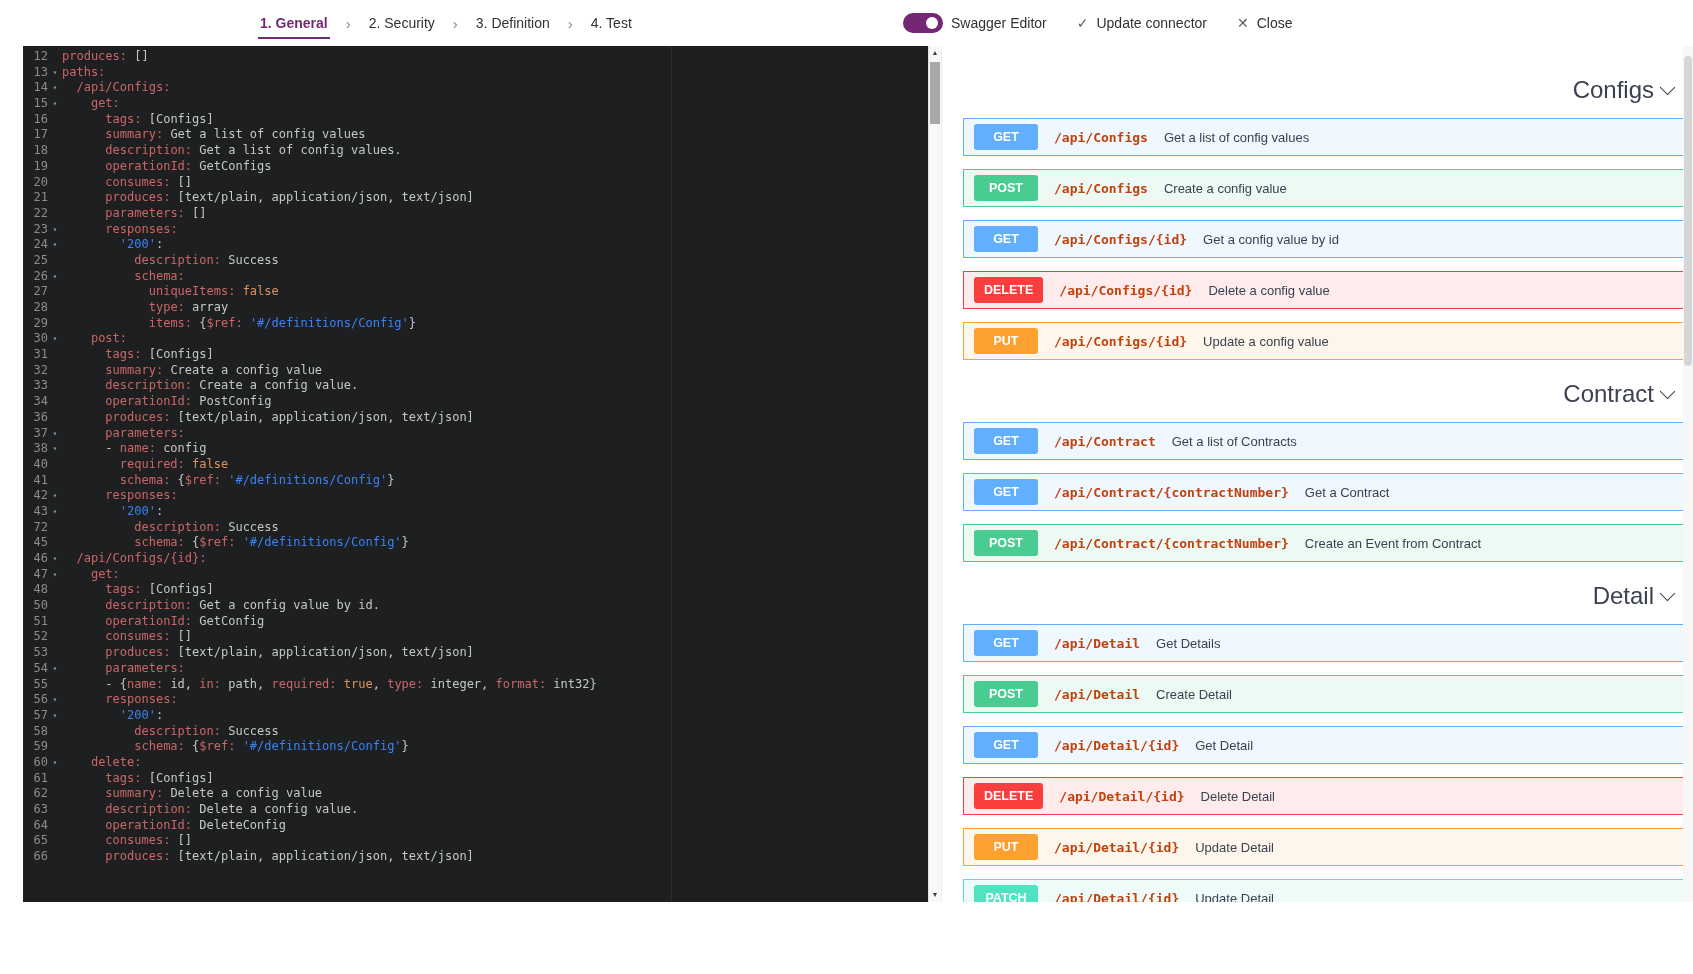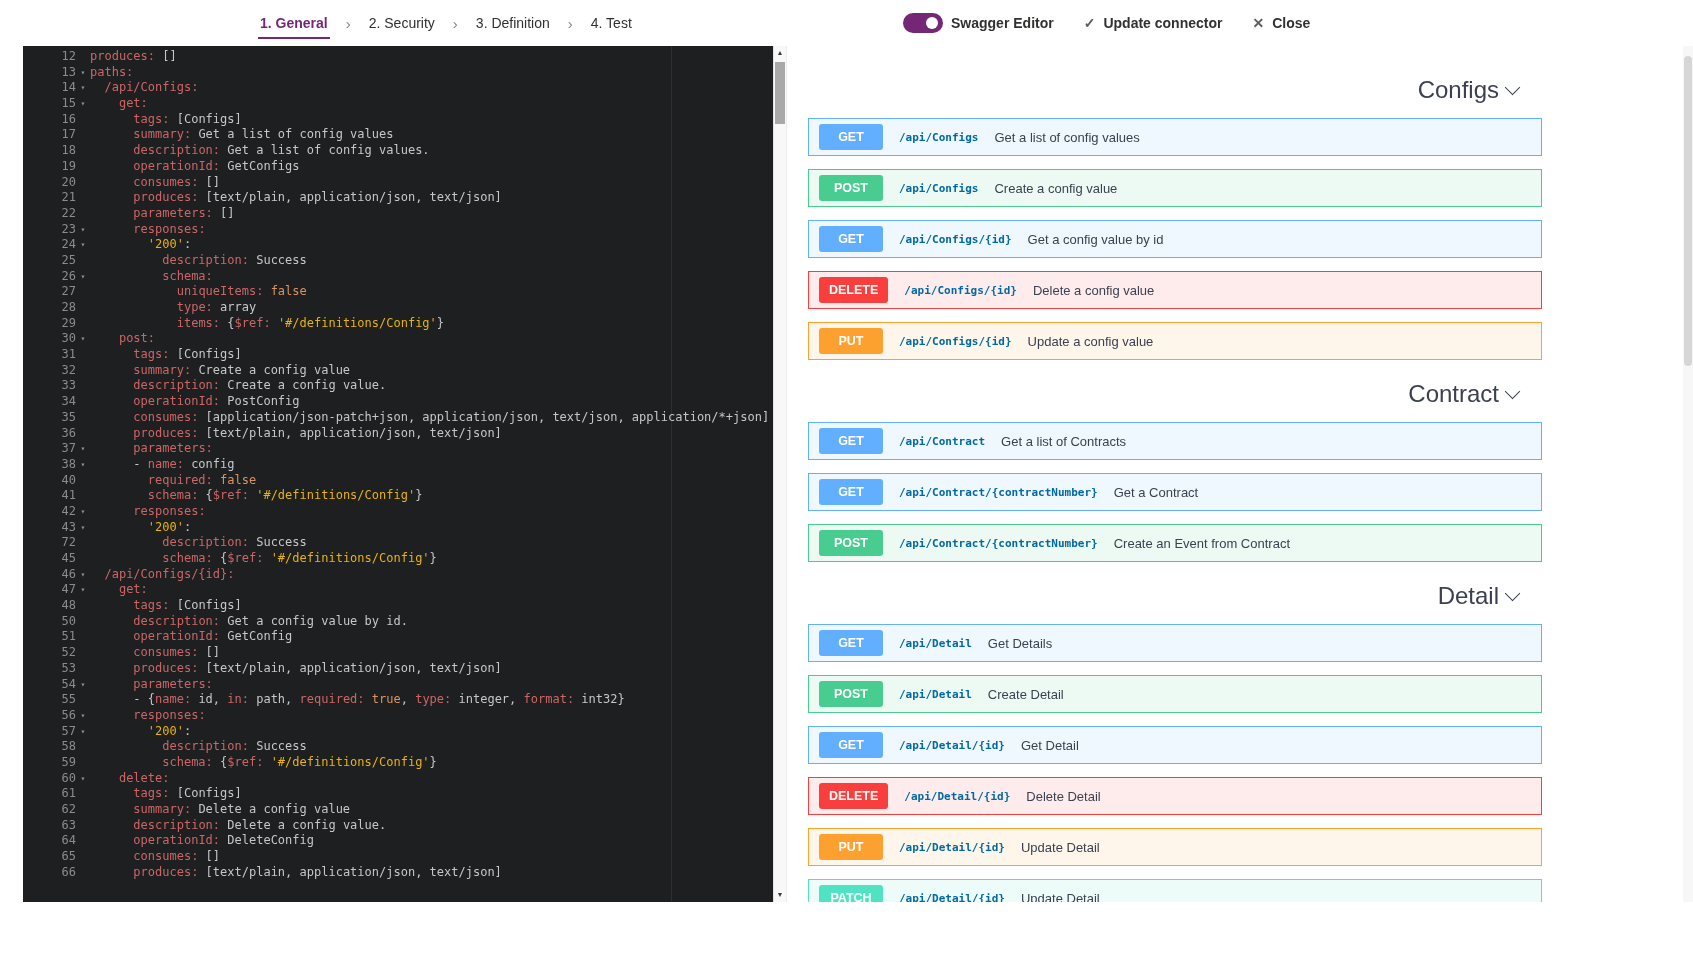--- a/index.html
+++ b/index.html
@@ -25,21 +25,21 @@
     height:46px; display:flex; align-items:center; cursor:pointer;
   }
   .step.active { color:#742774; font-weight:bold; }
   .step.active::after {
     content:""; position:absolute; left:0; right:0; bottom:7px;
     height:2px; background:#742774;
   }
   .step-sep { color:#8a8886; font-size:15px; margin:0 16px; }
   .header-controls {
     position:absolute; left:903px; top:0; height:46px;
-    display:flex; align-items:center; gap:30px;font-weight:bold;
+    display:flex; align-items:center; gap:30px;
   }
   .ctrl { display:flex; align-items:center; gap:8px; cursor:pointer; }
   .ctrl-label { font-size:14px; color:#323130; }
   .ctrl-icon { font-size:14px; color:#5f5d5b; }
   .toggle-pill {
     width:40px; height:20px; border-radius:10px; background:#742774;
     position:relative; display:inline-block;
   }
   .toggle-knob {
     position:absolute; top:4px; right:5px; width:12px; height:12px;
@@ -48,34 +48,34 @@
 
   
   .main {
     position:absolute; top:46px; left:0; width:1693px; height:856px;
     display:flex; overflow:hidden; background:#fff;
   }
   .left-gutter { width:23px; flex:none; background:#fff; }
 
   
   .editor {
-    width:750px; flex:none; background:#1d1f21; overflow:hidden;
+    width:905px; flex:none; background:#1d1f21; overflow:hidden;
     position:relative; padding-top:3px;
-    font-family:"DejaVu Sans Mono", monospace; font-size:12px; line-height:15.7px;padding-left:28px;
+    font-family:"DejaVu Sans Mono", monospace; font-size:12px; line-height:15.7px;
   }
   .print-margin {
     position:absolute; left:648px; top:0; bottom:0; width:1px;
     background:rgba(255,255,255,0.07);
   }
   .code-line { display:flex; height:15.7px; white-space:pre; }
   .ln { flex:none; width:25px; text-align:right; color:#8c8c8c; }
   .fold { flex:none; width:14px; text-align:center; color:#8f9496; font-size:8px; line-height:15.7px; cursor:pointer; }
   .code { flex:1; white-space:pre; }
   .tk-k { color:#cc6666; }
-  .tk-s { color:#eab308; }
+  .tk-s { color:#3b82f6; }
   .tk-c { color:#de935f; }
   .tk-p { color:#c5c8c6; }
 
   
   .editor-scrollbar {
     width:14px; flex:none; background:#f8f8f8;
     border-left:1px solid #e3e3e3; border-right:1px solid #ececec;
     position:relative;
   }
   .sb-arrow {
@@ -103,21 +103,21 @@
   .op-row {
     height:38px; border-radius:0; border:1px solid; display:flex;
     align-items:center; padding:0 10px; margin-bottom:13px; cursor:pointer;
   }
   .method-badge {
     min-width:64px; padding:6px 10px; border-radius:3px; text-align:center;
     font-size:12.5px; font-weight:bold; color:#fff; flex:none;
   }
   .op-path {
     margin-left:16px; font-family:"DejaVu Sans Mono", monospace;
-    font-weight:bold; font-size:11px; color:#0369a1; white-space:nowrap;
+    font-weight:bold; font-size:13px; color:#c2410c; white-space:nowrap;
   }
   .op-summary { margin-left:16px; font-size:13px; color:#3b4151; white-space:nowrap; }
 
   .preview-scrollbar {
     position:absolute; right:0; top:0; bottom:0; width:10px; background:#f7f7f7;
   }
   .preview-thumb {
     position:absolute; top:10px; left:1px; width:8px; height:310px;
     background:#d6d6d6; border-radius:4px; cursor:pointer;
   }
@@ -175,21 +175,20 @@
         <div class="code-line"><span class="ln">25</span><span class="fold"></span><span class="code"><span class="tk-p">          </span><span class="tk-k">description:</span><span class="tk-p"> Success</span></span></div>
         <div class="code-line"><span class="ln">26</span><span class="fold">▾</span><span class="code"><span class="tk-p">          </span><span class="tk-k">schema:</span></span></div>
         <div class="code-line"><span class="ln">27</span><span class="fold"></span><span class="code"><span class="tk-p">            </span><span class="tk-k">uniqueItems:</span><span class="tk-c"> false</span></span></div>
         <div class="code-line"><span class="ln">28</span><span class="fold"></span><span class="code"><span class="tk-p">            </span><span class="tk-k">type:</span><span class="tk-p"> array</span></span></div>
         <div class="code-line"><span class="ln">29</span><span class="fold"></span><span class="code"><span class="tk-p">            </span><span class="tk-k">items:</span><span class="tk-p"> {</span><span class="tk-k">$ref:</span><span class="tk-p"> </span><span class="tk-s">'#/definitions/Config'</span><span class="tk-p">}</span></span></div>
         <div class="code-line"><span class="ln">30</span><span class="fold">▾</span><span class="code"><span class="tk-p">    </span><span class="tk-k">post:</span></span></div>
         <div class="code-line"><span class="ln">31</span><span class="fold"></span><span class="code"><span class="tk-p">      </span><span class="tk-k">tags:</span><span class="tk-p"> [Configs]</span></span></div>
         <div class="code-line"><span class="ln">32</span><span class="fold"></span><span class="code"><span class="tk-p">      </span><span class="tk-k">summary:</span><span class="tk-p"> Create a config value</span></span></div>
         <div class="code-line"><span class="ln">33</span><span class="fold"></span><span class="code"><span class="tk-p">      </span><span class="tk-k">description:</span><span class="tk-p"> Create a config value.</span></span></div>
         <div class="code-line"><span class="ln">34</span><span class="fold"></span><span class="code"><span class="tk-p">      </span><span class="tk-k">operationId:</span><span class="tk-p"> PostConfig</span></span></div>
-        <div class="code-line"><span class="ln">35</span><span class="fold"></span><span class="code"><span class="tk-p">      </span><span class="tk-k">consumes:</span><span class="tk-p"> [application/json-patch+json, application/json, text/json, application/*+json]</span></span></div>
         <div class="code-line"><span class="ln">36</span><span class="fold"></span><span class="code"><span class="tk-p">      </span><span class="tk-k">produces:</span><span class="tk-p"> [text/plain, application/json, text/json]</span></span></div>
         <div class="code-line"><span class="ln">37</span><span class="fold">▾</span><span class="code"><span class="tk-p">      </span><span class="tk-k">parameters:</span></span></div>
         <div class="code-line"><span class="ln">38</span><span class="fold">▾</span><span class="code"><span class="tk-p">      - </span><span class="tk-k">name:</span><span class="tk-p"> config</span></span></div>
         <div class="code-line"><span class="ln">40</span><span class="fold"></span><span class="code"><span class="tk-p">        </span><span class="tk-k">required:</span><span class="tk-c"> false</span></span></div>
         <div class="code-line"><span class="ln">41</span><span class="fold"></span><span class="code"><span class="tk-p">        </span><span class="tk-k">schema:</span><span class="tk-p"> {</span><span class="tk-k">$ref:</span><span class="tk-p"> </span><span class="tk-s">'#/definitions/Config'</span><span class="tk-p">}</span></span></div>
         <div class="code-line"><span class="ln">42</span><span class="fold">▾</span><span class="code"><span class="tk-p">      </span><span class="tk-k">responses:</span></span></div>
         <div class="code-line"><span class="ln">43</span><span class="fold">▾</span><span class="code"><span class="tk-p">        </span><span class="tk-s">'200'</span><span class="tk-p">:</span></span></div>
         <div class="code-line"><span class="ln">72</span><span class="fold"></span><span class="code"><span class="tk-p">          </span><span class="tk-k">description:</span><span class="tk-p"> Success</span></span></div>
         <div class="code-line"><span class="ln">45</span><span class="fold"></span><span class="code"><span class="tk-p">          </span><span class="tk-k">schema:</span><span class="tk-p"> {</span><span class="tk-k">$ref:</span><span class="tk-p"> </span><span class="tk-s">'#/definitions/Config'</span><span class="tk-p">}</span></span></div>
         <div class="code-line"><span class="ln">46</span><span class="fold">▾</span><span class="code"><span class="tk-p">  </span><span class="tk-k">/api/Configs/{id}:</span></span></div>

